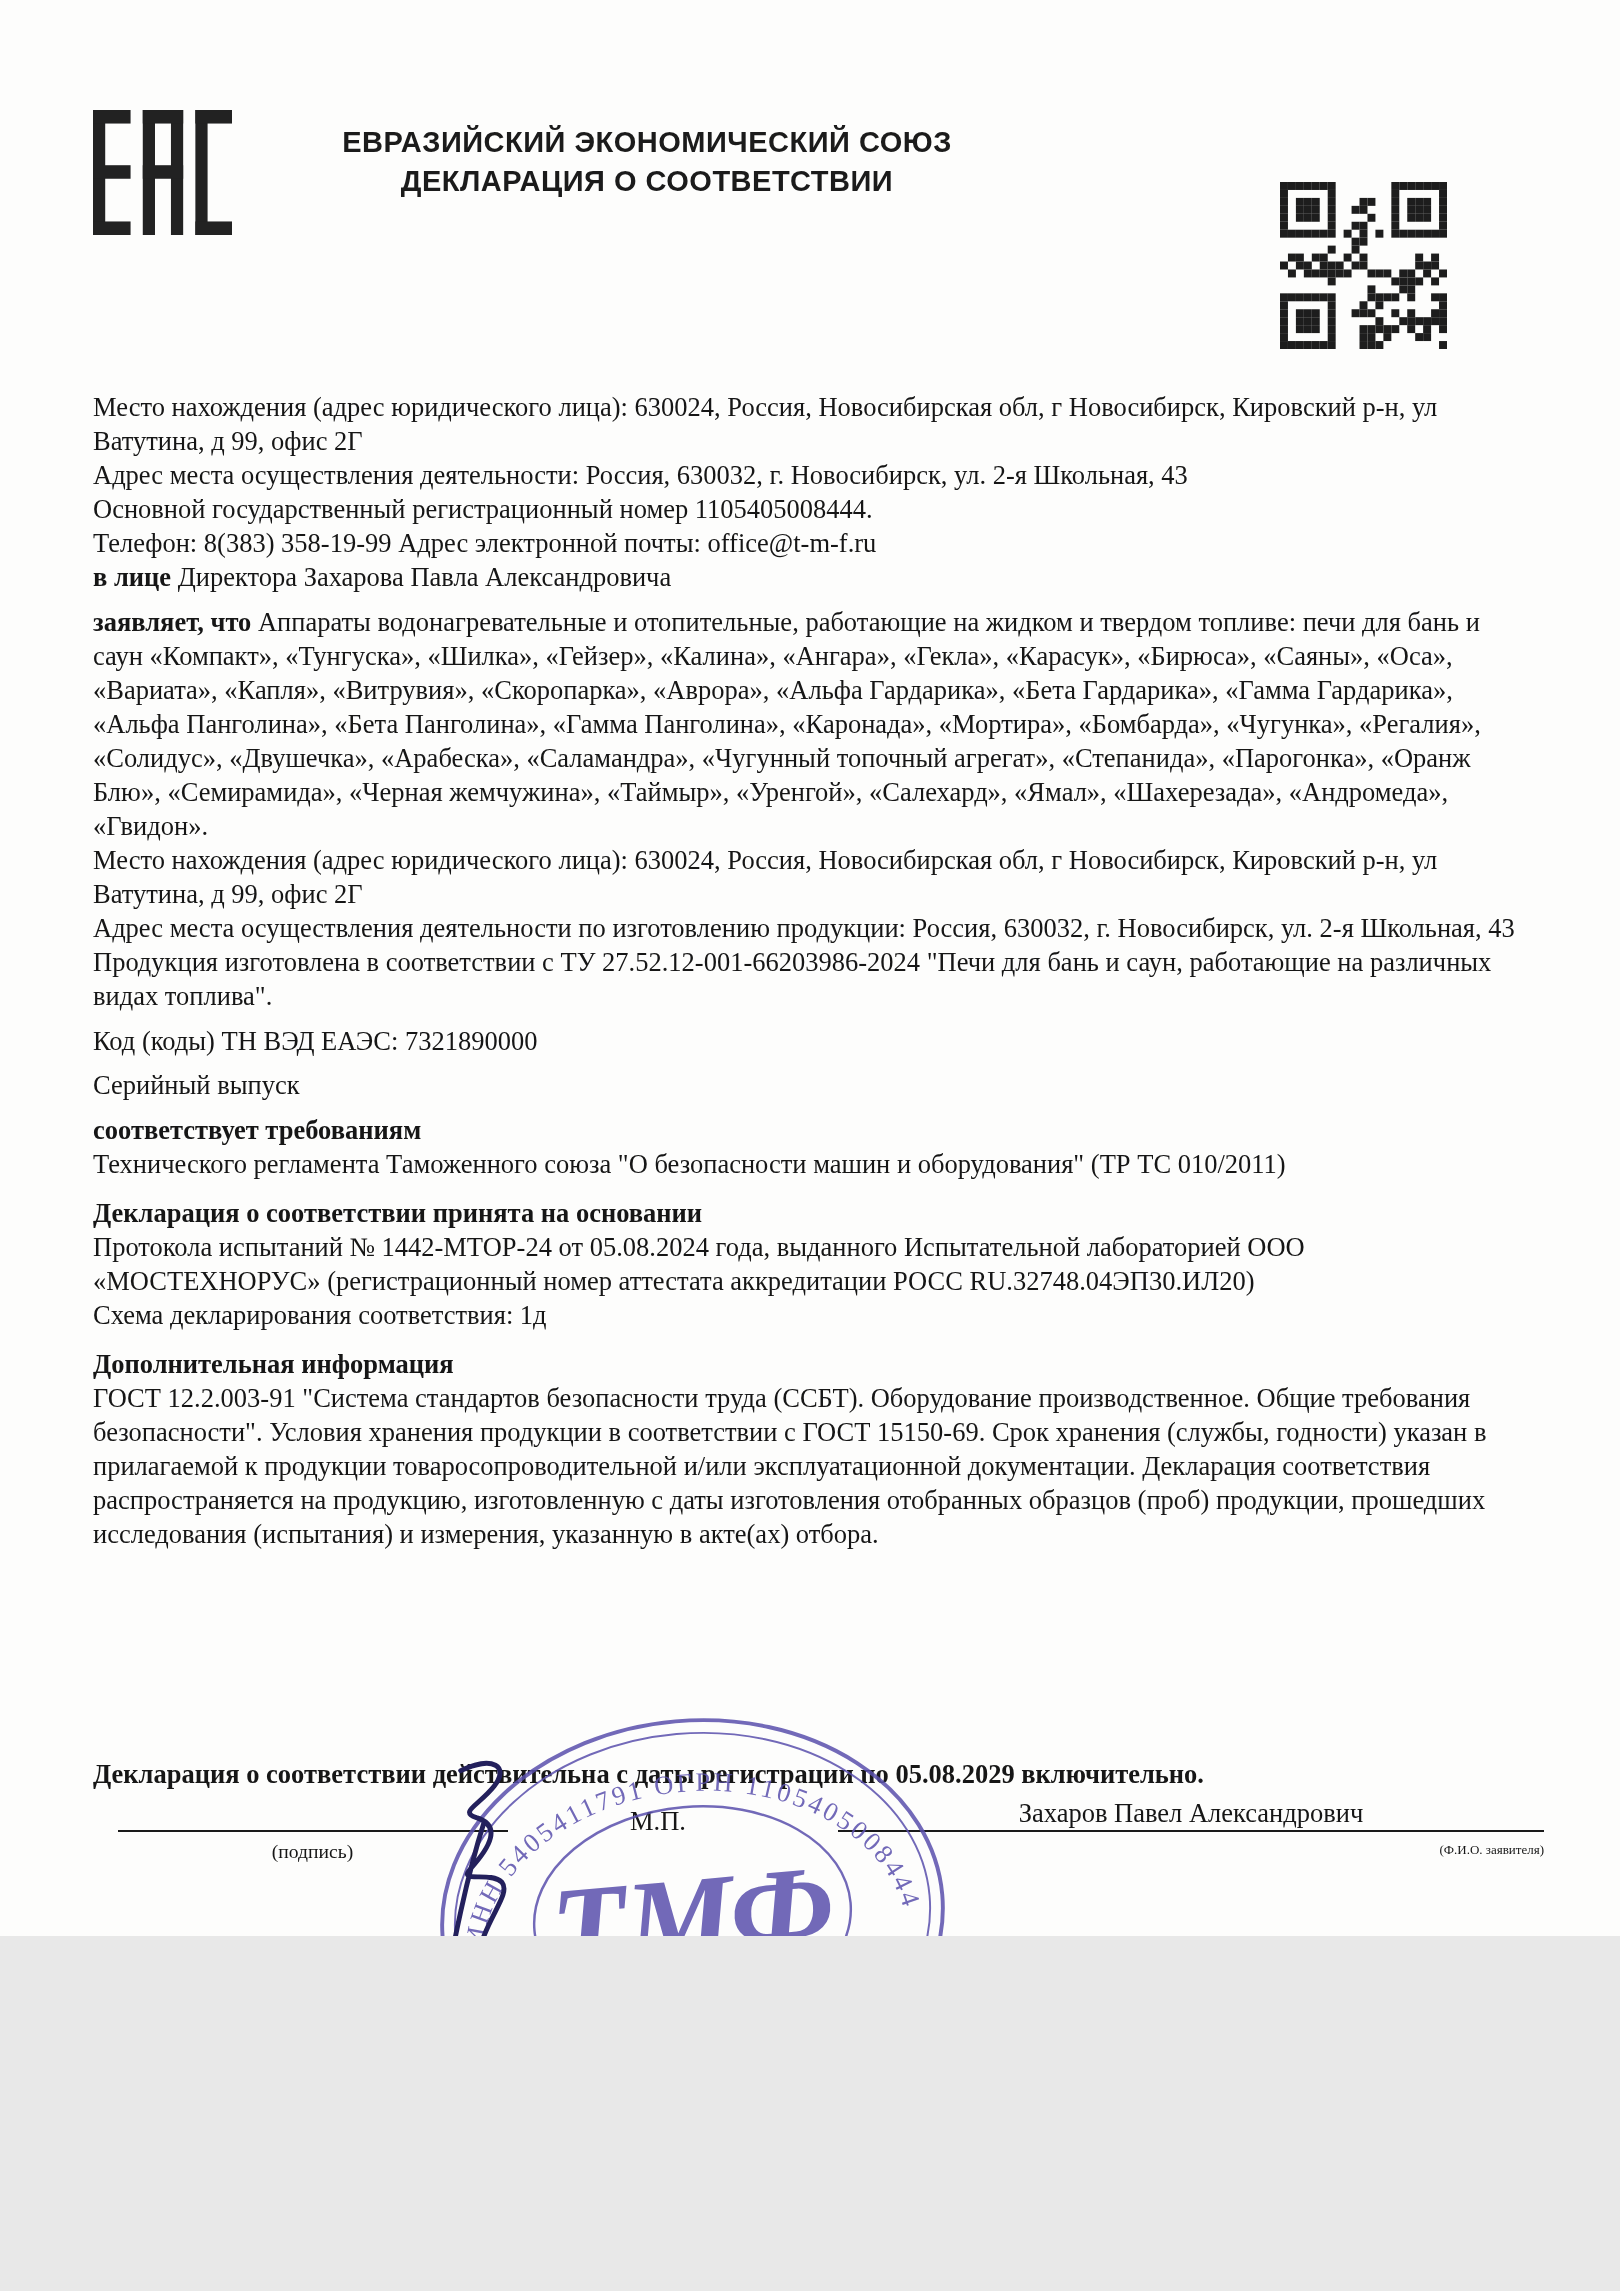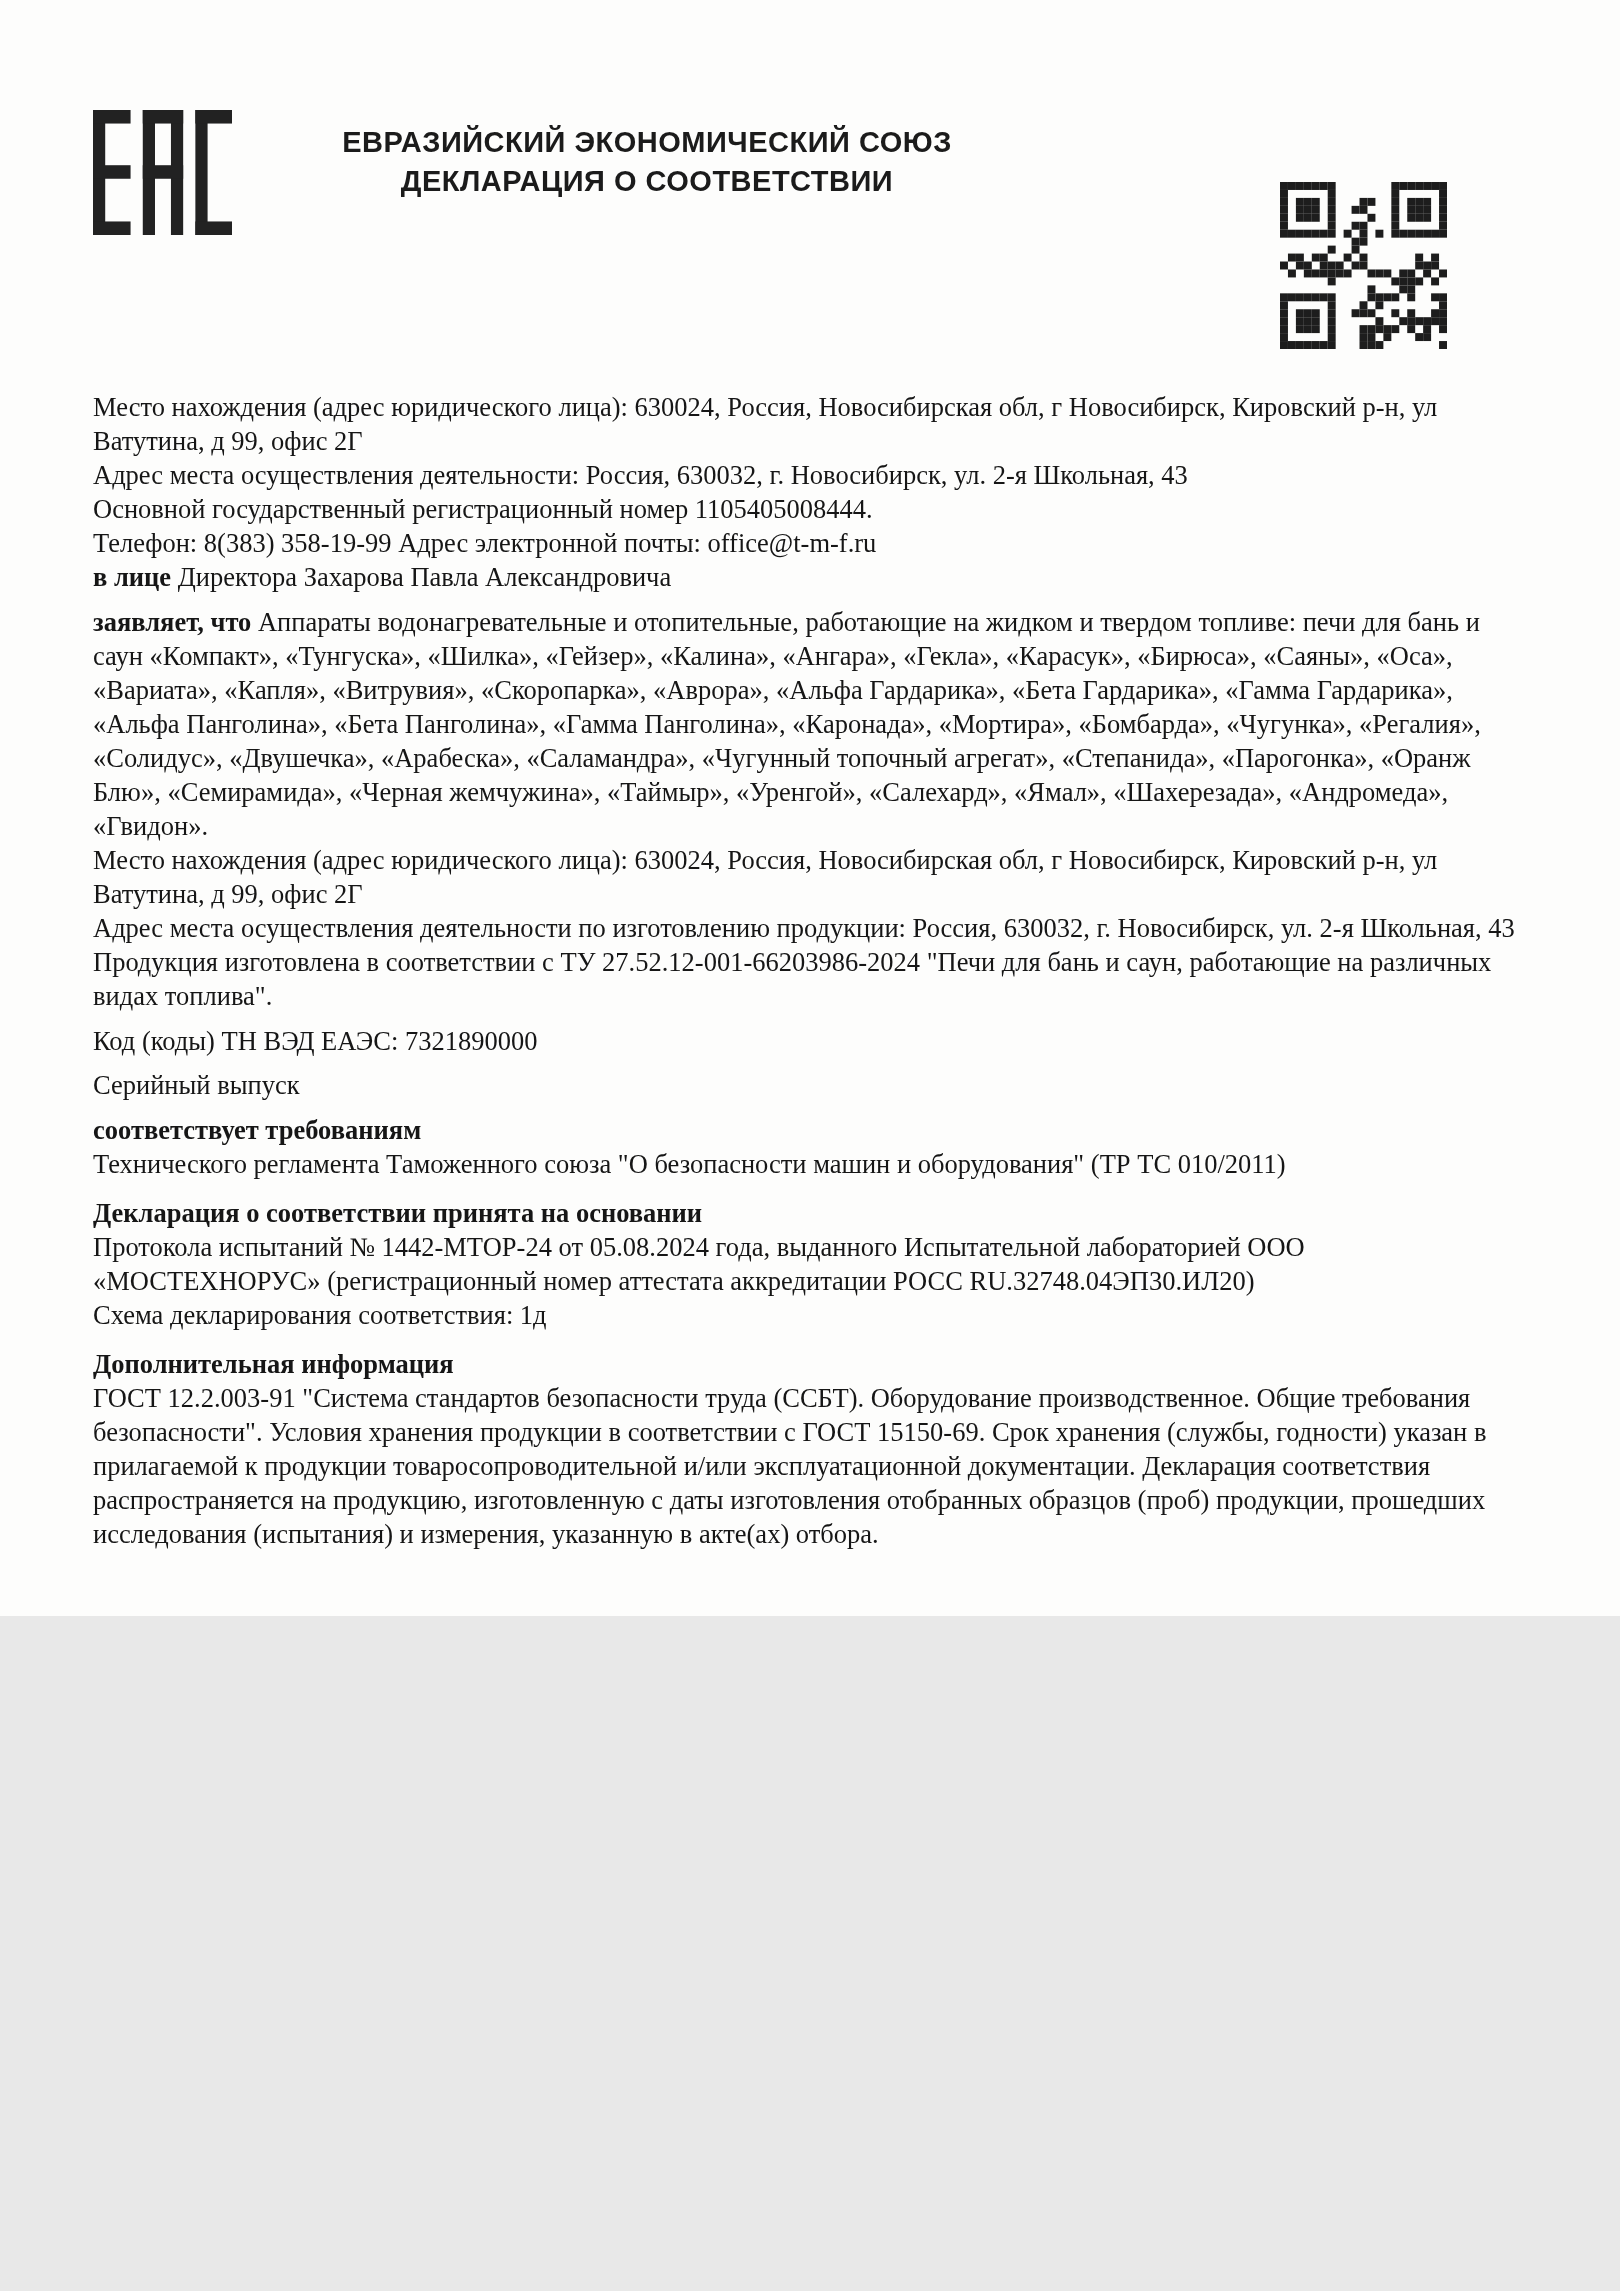--- a/index.html
+++ b/index.html
@@ -1,18 +1,18 @@
 <!DOCTYPE html>
 <html><head>
 <meta charset="utf-8">
 <style>
   html,body{margin:0;padding:0;background:#e8e8e8;}
   .page{
     position:relative;
-    width:1620px;height:1616px;
+    width:1620px;height:1936px;
     margin:0 auto;
     background:#fdfdfc;
     color:#161616;
     font-family:"Liberation Serif", serif;
     overflow:hidden;
   }
   
   .eac-logo{position:absolute;left:93px;top:110px;width:139px;height:125px;}
   .title-block{
     position:absolute;left:250px;top:123px;width:794px;

